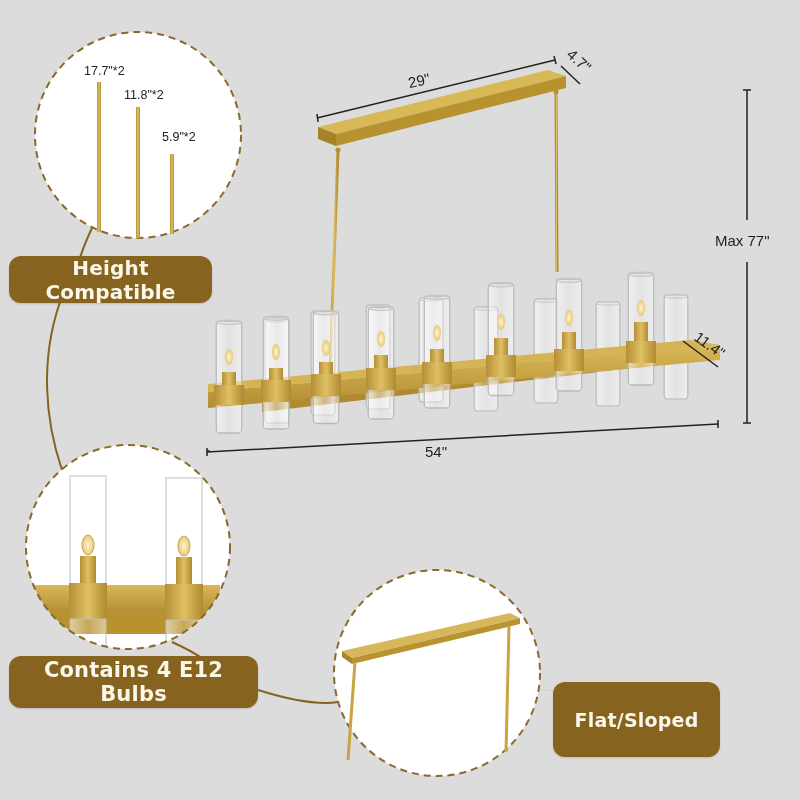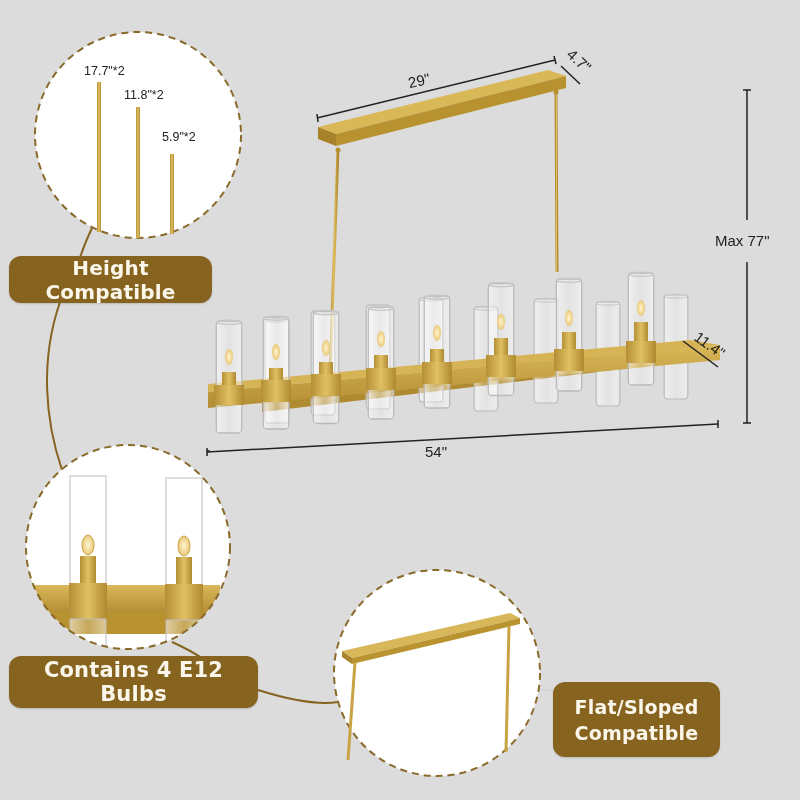--- a/index.html
+++ b/index.html
@@ -223,14 +223,13 @@
 <span class="dim-label" style="left:425px; top:443px;">54"</span>
 
 <div class="badge" id="badge-height">
   <span>Height Compatible</span>
 </div>
 <div class="badge" id="badge-bulbs">
   <span>Contains 4 E12 Bulbs</span>
 </div>
 <div class="badge" id="badge-flat">
   <span>Flat/Sloped</span>
-  <span>Compatible</span>
 </div>
 
 </body></html>

